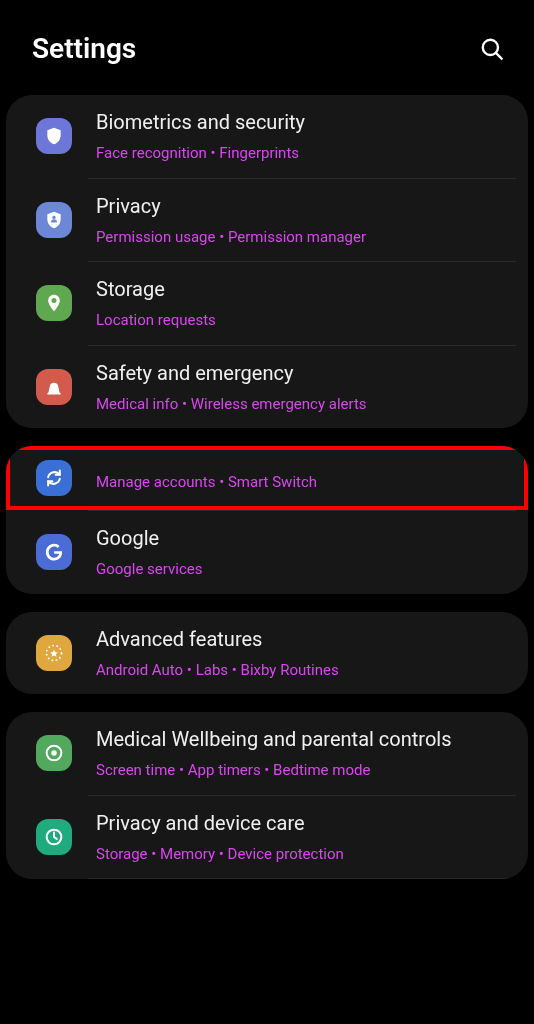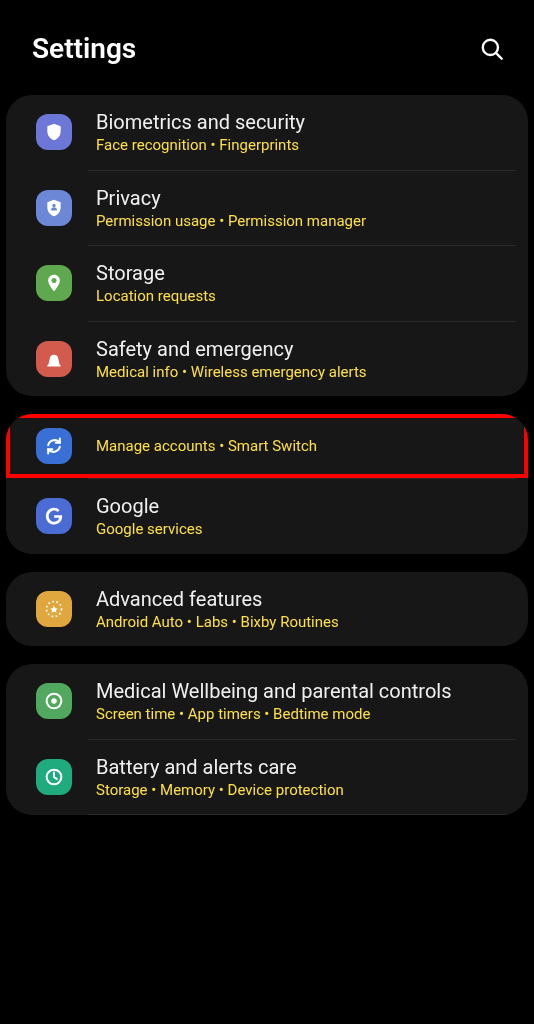--- a/index.html
+++ b/index.html
@@ -69,22 +69,22 @@
     min-width: 0;
   }
   .item-title {
     font-size: 20px;
     font-weight: 400;
     color: #f0f0f0;
     line-height: 1.3;
   }
   .item-sub {
     font-size: 15px;
-    color: #fde047;
-    margin-top: 1px;
+    color: #d946ef;
+    margin-top: 9px;
     line-height: 1.3;
   }
 </style>
 </head>
 <body>
 
 <div class="header">
   <div class="header-title">Settings</div>
   <div class="search-btn">
     <svg width="26" height="26" viewBox="0 0 24 24" fill="none" stroke="#ffffff" stroke-width="2.2" stroke-linecap="round">
@@ -204,19 +204,19 @@
       </div>
       <div class="divider"></div>
       <div class="item">
         <div class="icon-wrap squircle" style="background: rgb(31, 171, 125);">
           <svg width="22" height="22" viewBox="0 0 24 24" fill="none" stroke="#ffffff" stroke-width="2.2" stroke-linecap="round">
             <circle cx="12" cy="12" r="8"></circle>
             <path d="M12 7v5l3 2"></path>
           </svg>
         </div>
         <div class="text-wrap">
-          <div class="item-title">Battery and alerts care</div>
+          <div class="item-title">Privacy and device care</div>
           <div class="item-sub">Storage  •  Memory  •  Device protection</div>
         </div>
       </div>
       <div class="divider"></div>
     </div>
   </div>
 
 </body></html>

